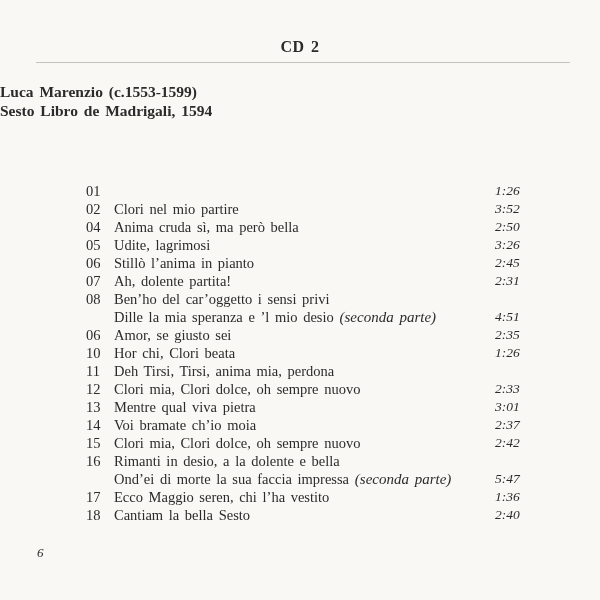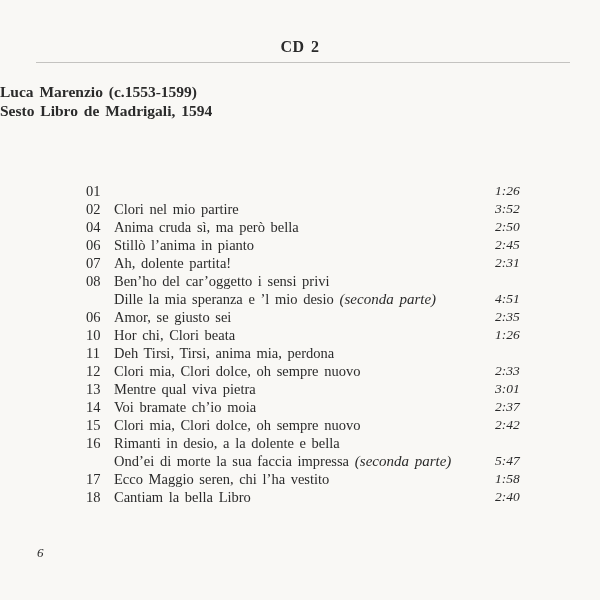--- a/index.html
+++ b/index.html
@@ -106,20 +106,25 @@
     <span class="time">3:52</span>
   </div>
 
 
   <div class="line">
     <span class="num">04</span>
     <span class="title">Anima cruda sì, ma però bella</span>
     <span class="time">2:50</span>
   </div>
 
+  <div class="line">
+    <span class="num">05</span>
+    <span class="title">Udite, lagrimosi</span>
+    <span class="time">3:26</span>
+  </div>
 
   <div class="line">
     <span class="num">06</span>
     <span class="title">Stillò l’anima in pianto</span>
     <span class="time">2:45</span>
   </div>
 
   <div class="line">
     <span class="num">07</span>
     <span class="title">Ah, dolente partita!</span>
@@ -189,23 +194,23 @@
 
   <div class="line">
     <span class="num"></span>
     <span class="title">Ond’ei di morte la sua faccia impressa<span class="note"> (seconda parte)</span></span>
     <span class="time">5:47</span>
   </div>
 
   <div class="line">
     <span class="num">17</span>
     <span class="title">Ecco Maggio seren, chi l’ha vestito</span>
-    <span class="time">1:58</span>
+    <span class="time">1:36</span>
   </div>
 
   <div class="line">
     <span class="num">18</span>
-    <span class="title">Cantiam la bella Libro</span>
+    <span class="title">Cantiam la bella Sesto</span>
     <span class="time">2:40</span>
   </div>
 </div>
   <div class="page-number">6</div>
 </div>
 
 </body></html>

